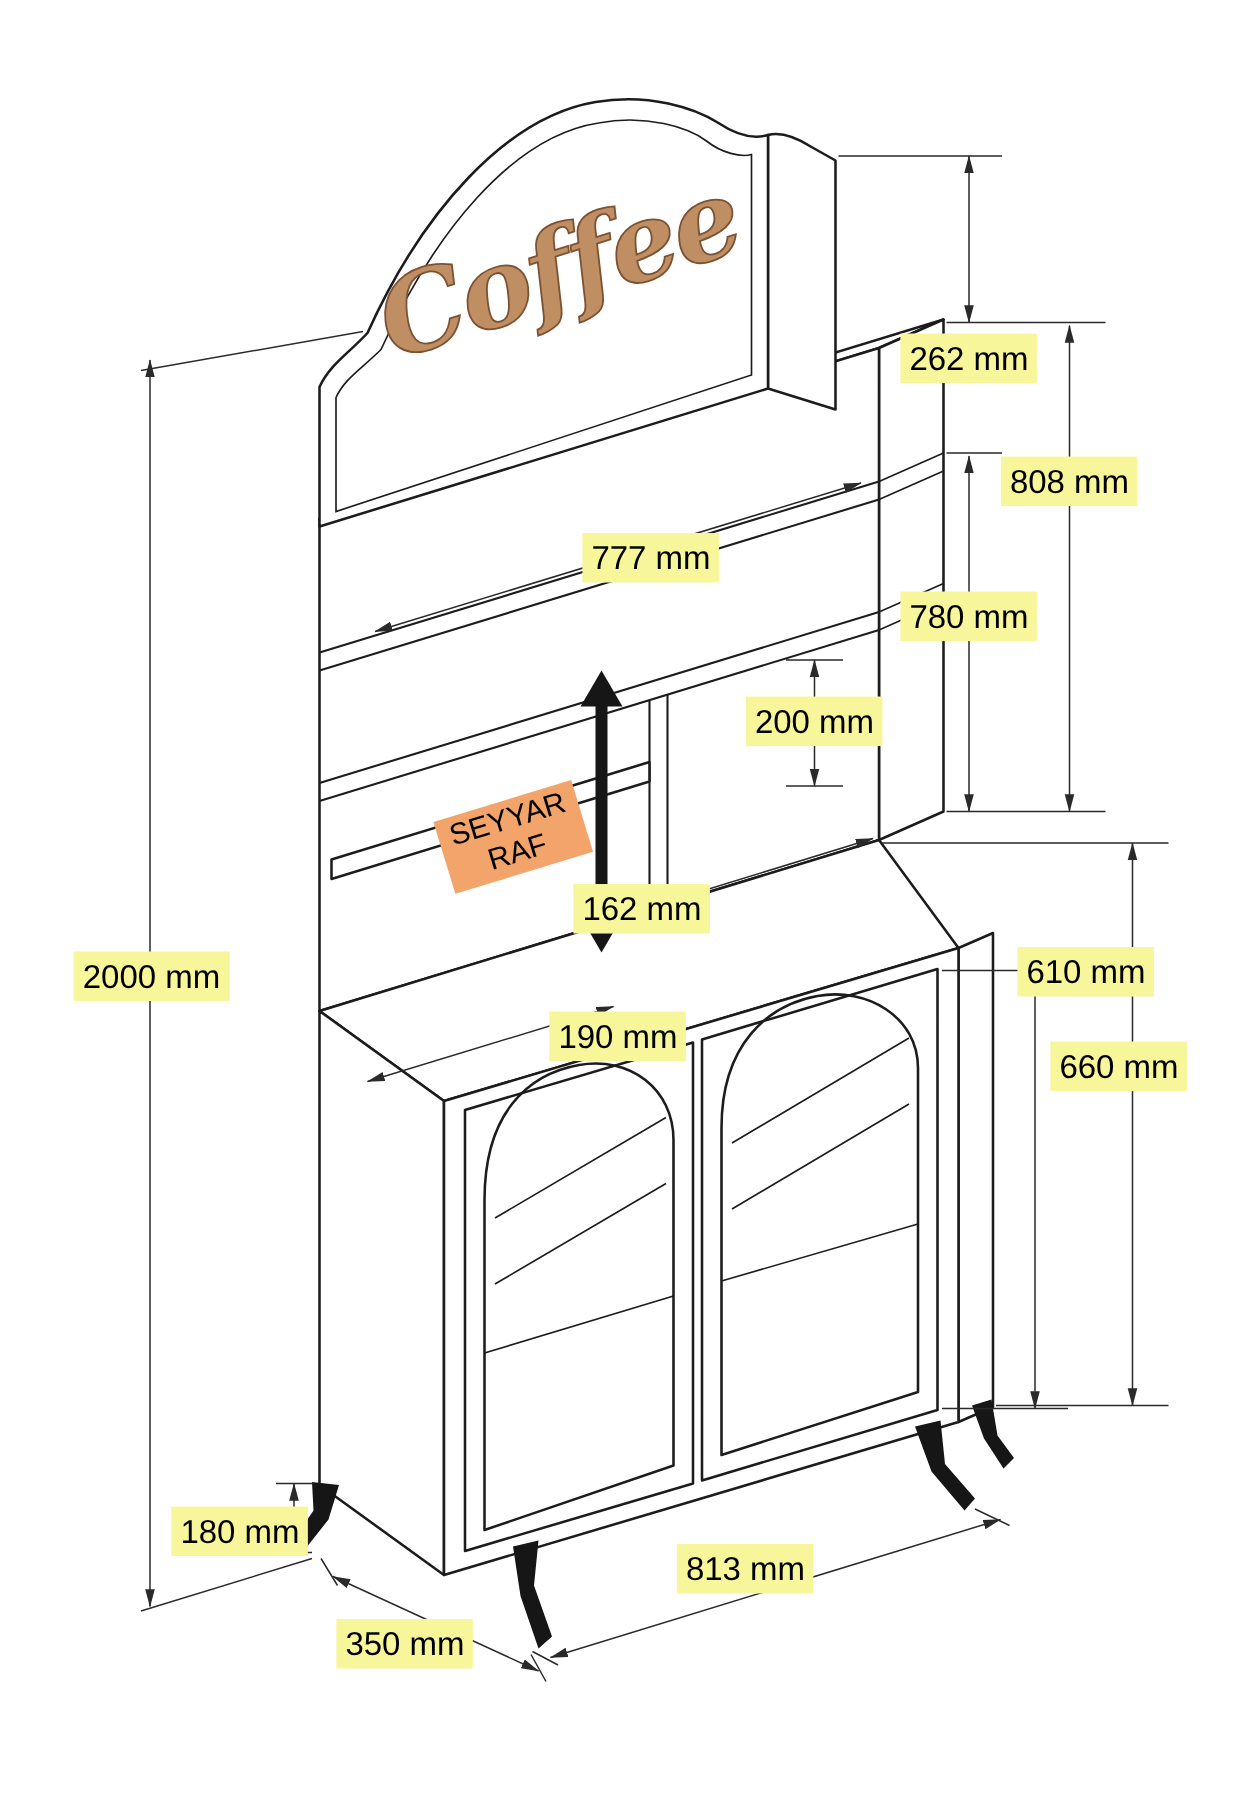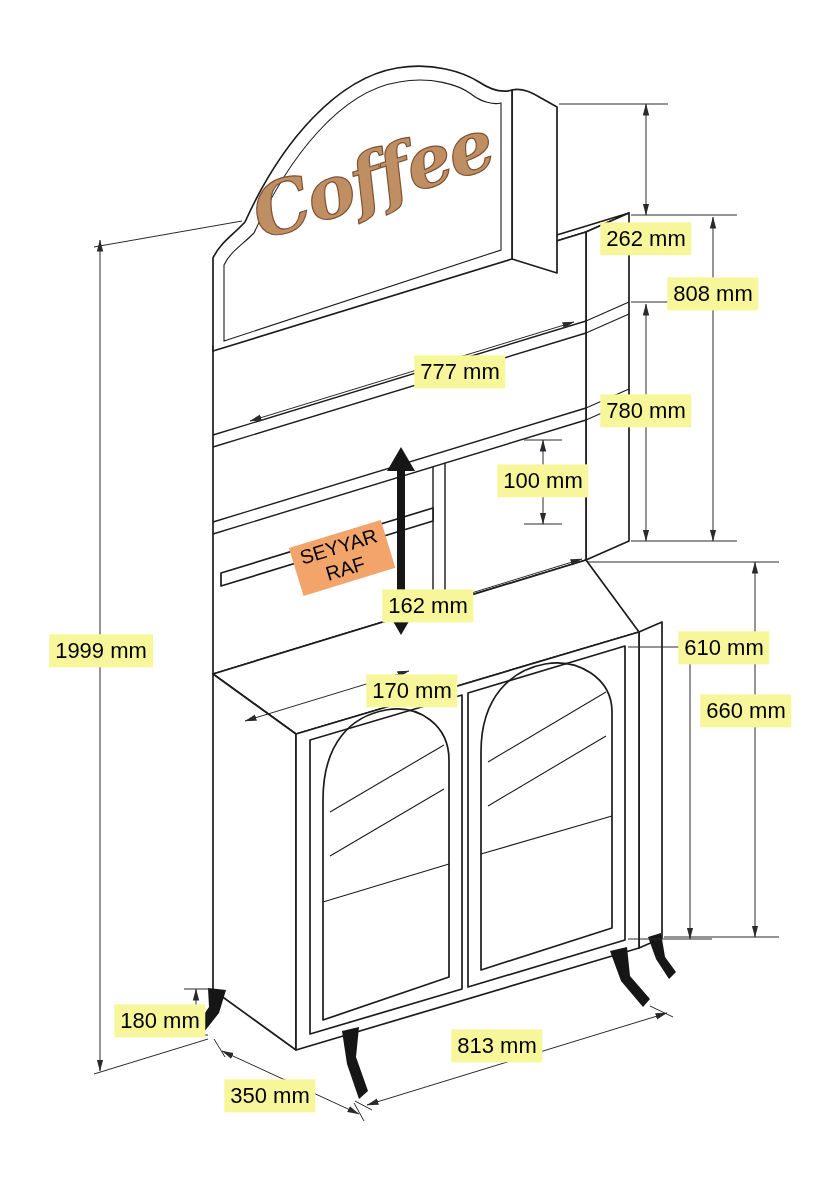--- a/index.html
+++ b/index.html
@@ -114,30 +114,30 @@
       <line class="dimln" x1="755" y1="562" x2="755" y2="937" marker-start="url(#ar)" marker-end="url(#ar)"></line>
       <line class="dimln" x1="250" y1="421" x2="574" y2="322" marker-start="url(#ar)" marker-end="url(#ar)"></line>
       <line class="dimln" x1="452" y1="599" x2="582" y2="559" marker-start="url(#ar)" marker-end="url(#ar)"></line>
       <line class="dimln" x1="245" y1="721" x2="409" y2="671" marker-start="url(#ar)" marker-end="url(#ar)"></line>
       <line class="dimln" x1="196" y1="989" x2="196" y2="1035" marker-start="url(#ar)" marker-end="url(#ar)"></line>
       <line class="dimln" x1="367" y1="1105" x2="667" y2="1013" marker-start="url(#ar)" marker-end="url(#ar)"></line>
       <line class="dimln" x1="222" y1="1051" x2="359" y2="1114" marker-start="url(#ar)" marker-end="url(#ar)"></line>
     </g>
   </svg>
 
-  <div class="dim" style="left:101px;top:651px">1999 mm</div>
+  <div class="dim" style="left:101px;top:651px">2000 mm</div>
   <div class="dim" style="left:646px;top:239px">262 mm</div>
-  <div class="dim" style="left:713px;top:294px">808 mm</div>
-  <div class="dim" style="left:460px;top:372px">777 mm</div>
+  <div class="dim" style="left:713px;top:321px">808 mm</div>
+  <div class="dim" style="left:434px;top:372px">777 mm</div>
   <div class="dim" style="left:646px;top:411px">780 mm</div>
-  <div class="dim" style="left:543px;top:481px">100 mm</div>
+  <div class="dim" style="left:543px;top:481px">200 mm</div>
   <div class="dim" style="left:428px;top:606px">162 mm</div>
   <div class="dim" style="left:724px;top:648px">610 mm</div>
   <div class="dim" style="left:746px;top:711px">660 mm</div>
-  <div class="dim" style="left:412px;top:691px">170 mm</div>
+  <div class="dim" style="left:412px;top:691px">190 mm</div>
   <div class="dim" style="left:160px;top:1021px">180 mm</div>
   <div class="dim" style="left:497px;top:1046px">813 mm</div>
   <div class="dim" style="left:270px;top:1096px">350 mm</div>
 
   <div class="tag" style="left:342px;top:558px">
     <div>SEYYAR</div>
     <div>RAF</div>
   </div>
 
 </div>

